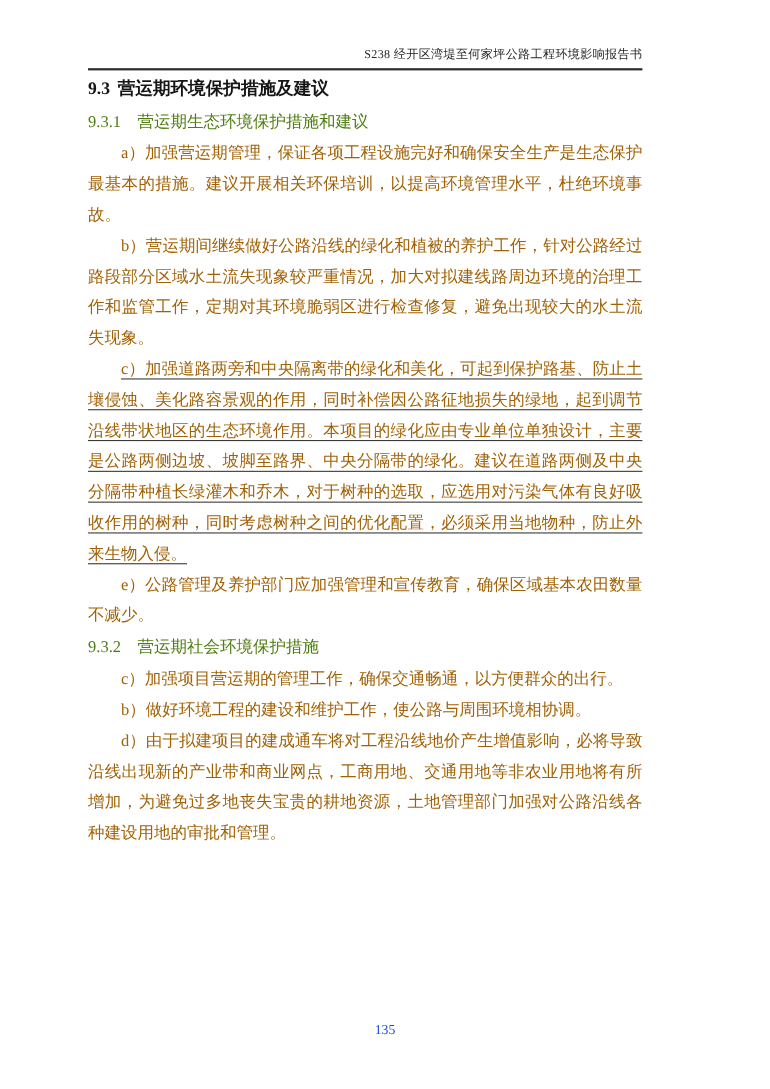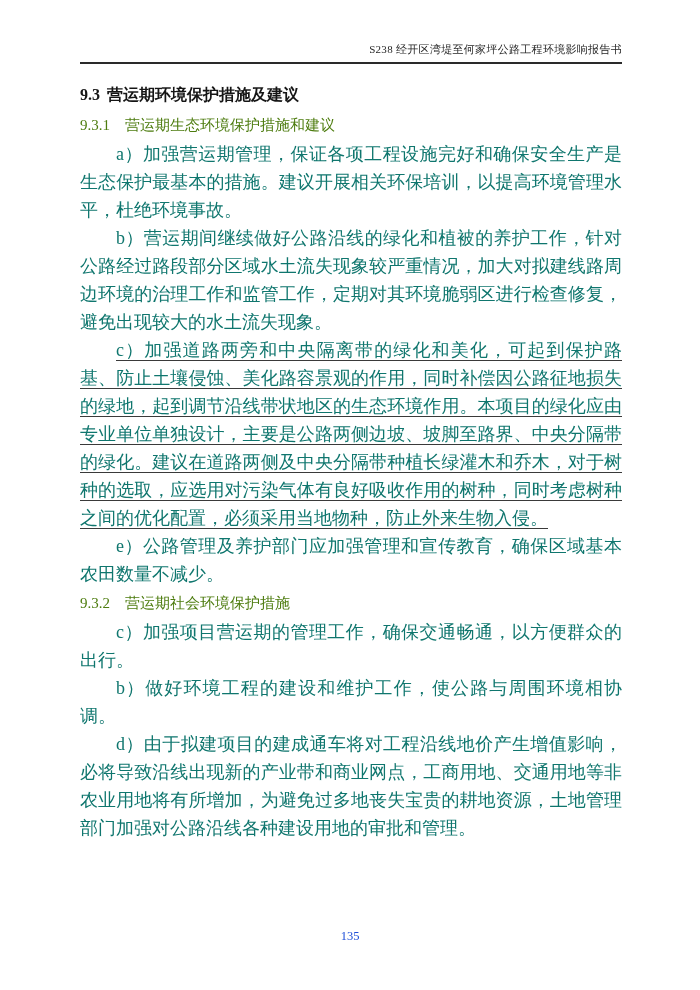--- a/index.html
+++ b/index.html
@@ -7,34 +7,34 @@
     padding: 0;
     background: #e8e8e8;
   }
   .page {
     position: relative;
     width: 700px;
     height: 990px;
     margin: 0 auto;
     background: #ffffff;
     box-sizing: border-box;
-    padding: 42px 78px 0 80px;
+    padding: 42px 116px 0 80px;
     font-family: "Liberation Serif", "DejaVu Serif", serif;
     color: #1d1d1d;
   }
   .doc-header {
     text-align: right;
     font-size: 11px;
     letter-spacing: 0.3px;
     padding-bottom: 5px;
     border-bottom: 2px solid #2a2a2a;
     color: #262626;
   }
   .content {
-    margin-top: 16px;
+    margin-top: 2px;
   }
   h1.sec {
     font-size: 16px;
     font-weight: bold;
     margin: 0;
     line-height: 30px;
     color: #151515;
   }
   h1.sec .num {
     margin-right: 7px;
@@ -43,26 +43,26 @@
     font-size: 15px;
     font-weight: normal;
     margin: 0;
     line-height: 30px;
     color: #4d7c0f;
   }
   h2.subsec .num {
     margin-right: 15px;
   }
   p.body {
-    font-size: 18px;
+    font-size: 15px;
     line-height: 28px;
     text-align: justify;
     text-indent: 2em;
     margin: 0;
-    color: #0f766e;
+    color: #a16207;
   }
   p.body.underlined {
     text-decoration: underline;
     text-underline-offset: 4px;
     text-decoration-thickness: 1px;
     text-decoration-color: #3a3a3a;
   }
   .page-number {
     position: absolute;
     bottom: 46px;

